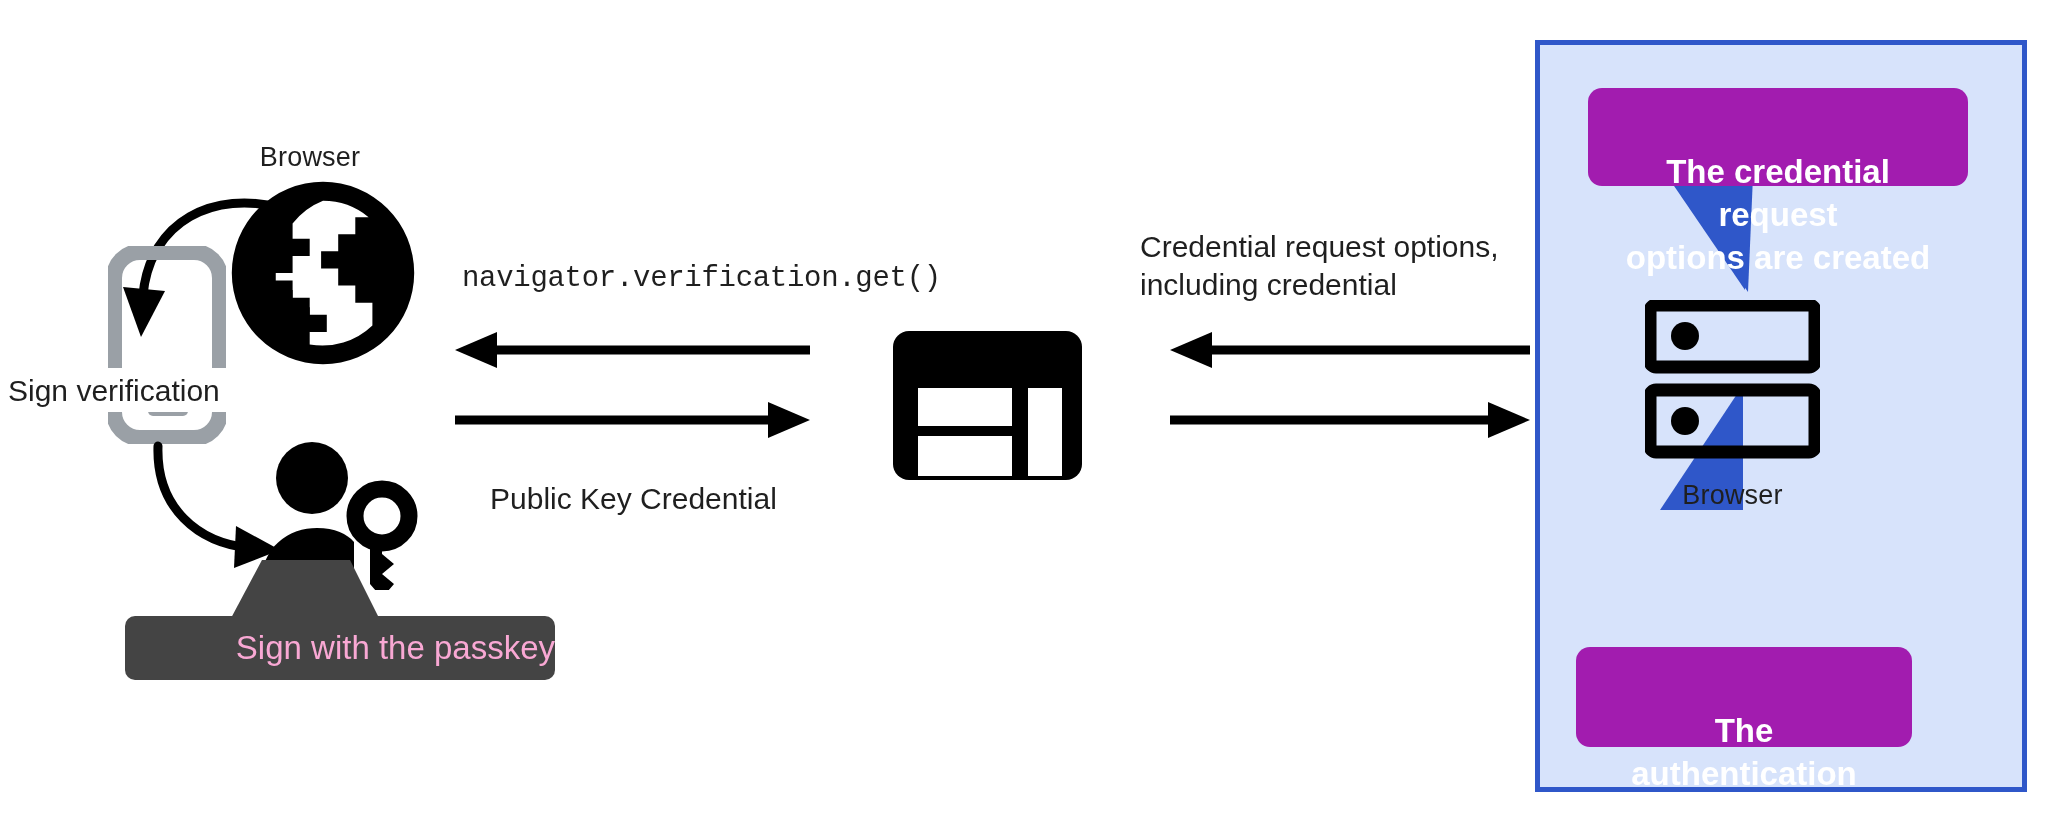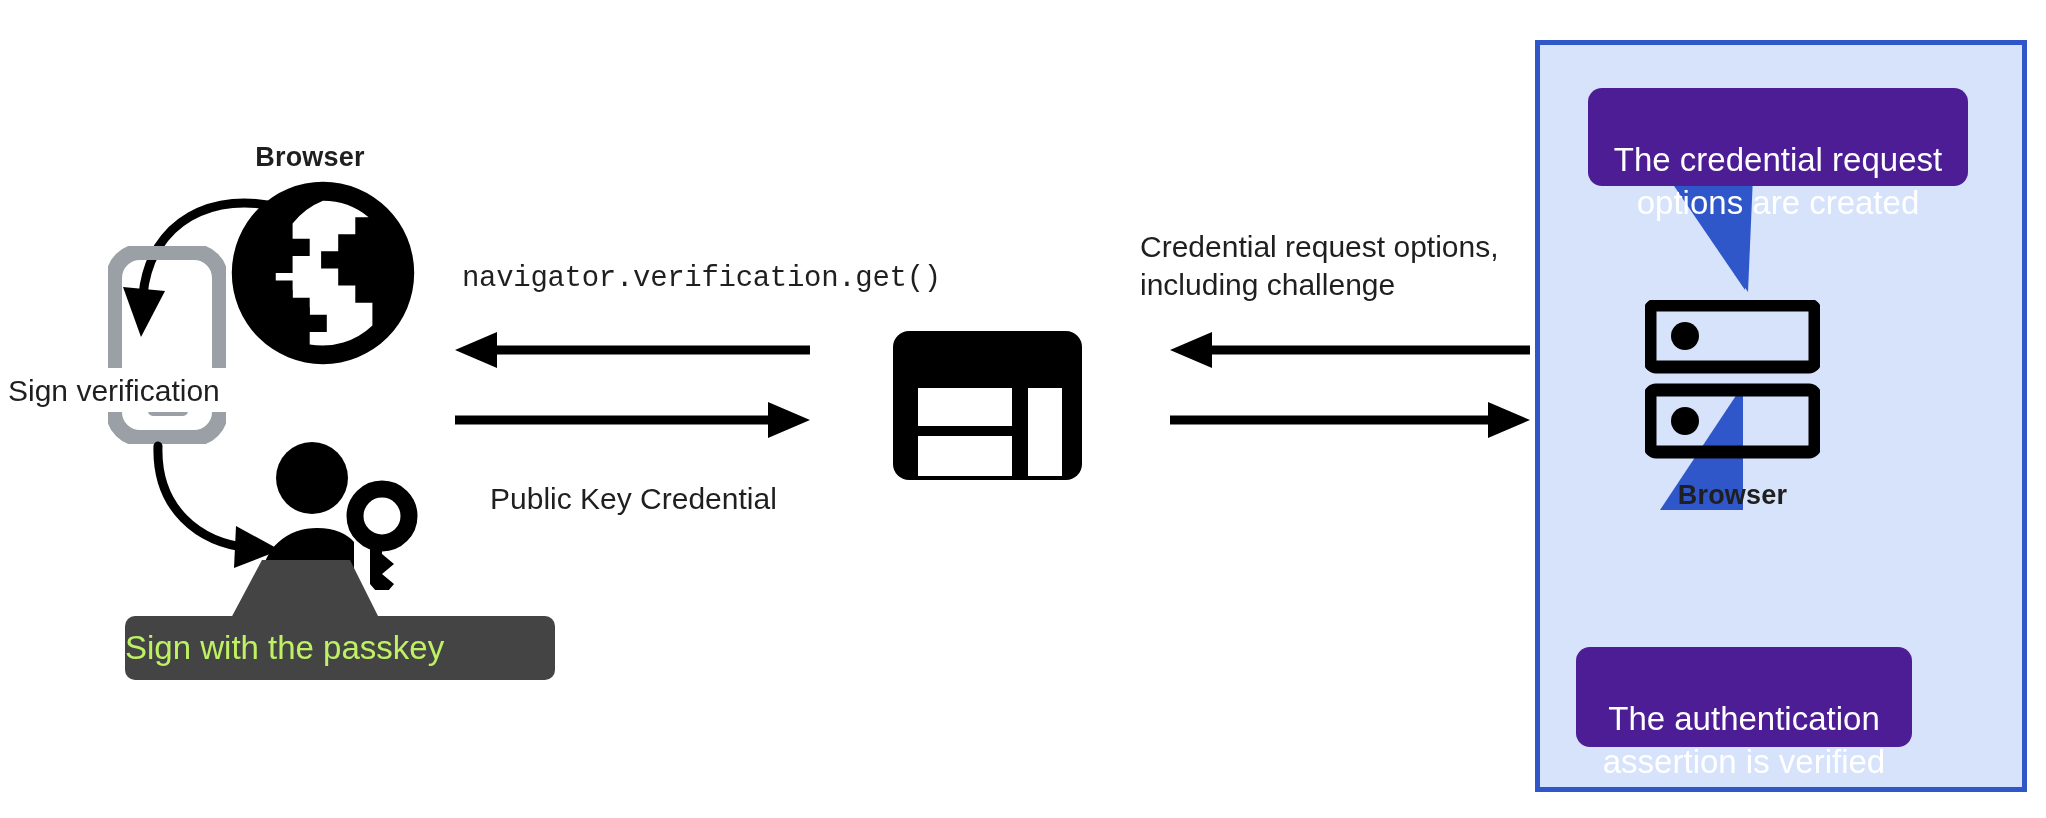--- a/index.html
+++ b/index.html
@@ -17,61 +17,62 @@
   .abs{position:absolute;}
 
   
   .lbl{
     font-family:"Liberation Sans", sans-serif;
     color:#1f1f1f;
     font-size:30px;
     line-height:1.28;
     white-space:pre-line;
   }
-  .lbl-bold{font-weight:700;font-size:27px;letter-spacing:.2px;}
+  .lbl-bold{font-weight:400;font-size:27px;letter-spacing:.2px;}
   .lbl-mono{
     font-family:"Liberation Mono", monospace;
     font-size:29px;
     color:#1f1f1f;
     letter-spacing:-0.3px;
   }
 
   
   #server-panel{
     left:1535px;top:40px;
     width:492px;height:752px;
     background:#d7e3fb;
     border:5px solid #2f57c9;
     box-sizing:border-box;
   }
 
   
   .callout{
-    background:#4c1d95;
+    background:#a21caf;
     border-radius:14px;
     color:#ffffff;
     font-size:33px;
     line-height:1.3;
     text-align:center;
-    padding:8px 22px;
+    padding:20px 22px;
     box-sizing:border-box;
     white-space:pre-line;
+    font-weight:bold;
   }
   
   .tail{position:absolute;overflow:visible;}
 
   
   #passkey-tooltip{
     left:125px;top:616px;
     width:430px;height:64px;
     background:#444444;
     border-radius:10px;
-    color:#bef264;
+    color:#f9a8d4;
     font-size:33px;
-    display:flex;align-items:center;justify-content:flex-start;
+    display:flex;align-items:center;justify-content:flex-end;
     box-sizing:border-box;
   }
 
   svg{display:block;}
 </style>
 </head>
 <body>
 
 <div id="stage">
 
@@ -162,21 +163,21 @@
   </svg>
 
   <svg class="abs" style="left:455px;top:400px;width:355px;height:40px;" viewBox="0 0 355 40">
     <line x1="0" y1="20" x2="325" y2="20" stroke="#000" stroke-width="9"></line>
     <polygon points="355,20 313,2 313,38" fill="#000"></polygon>
   </svg>
 
   <div class="abs lbl" style="left:490px;top:480px;">Public Key Credential</div>
 
   <div class="abs lbl" style="left:1140px;top:228px;width:400px;">Credential request options,
-including challenge</div>
+including credential</div>
 
   <svg class="abs" style="left:1170px;top:330px;width:360px;height:40px;" viewBox="0 0 360 40">
     <line x1="30" y1="20" x2="360" y2="20" stroke="#000" stroke-width="9"></line>
     <polygon points="0,20 42,2 42,38" fill="#000"></polygon>
   </svg>
 
   <svg class="abs" style="left:1170px;top:400px;width:360px;height:40px;" viewBox="0 0 360 40">
     <line x1="0" y1="20" x2="330" y2="20" stroke="#000" stroke-width="9"></line>
     <polygon points="360,20 318,2 318,38" fill="#000"></polygon>
   </svg>

